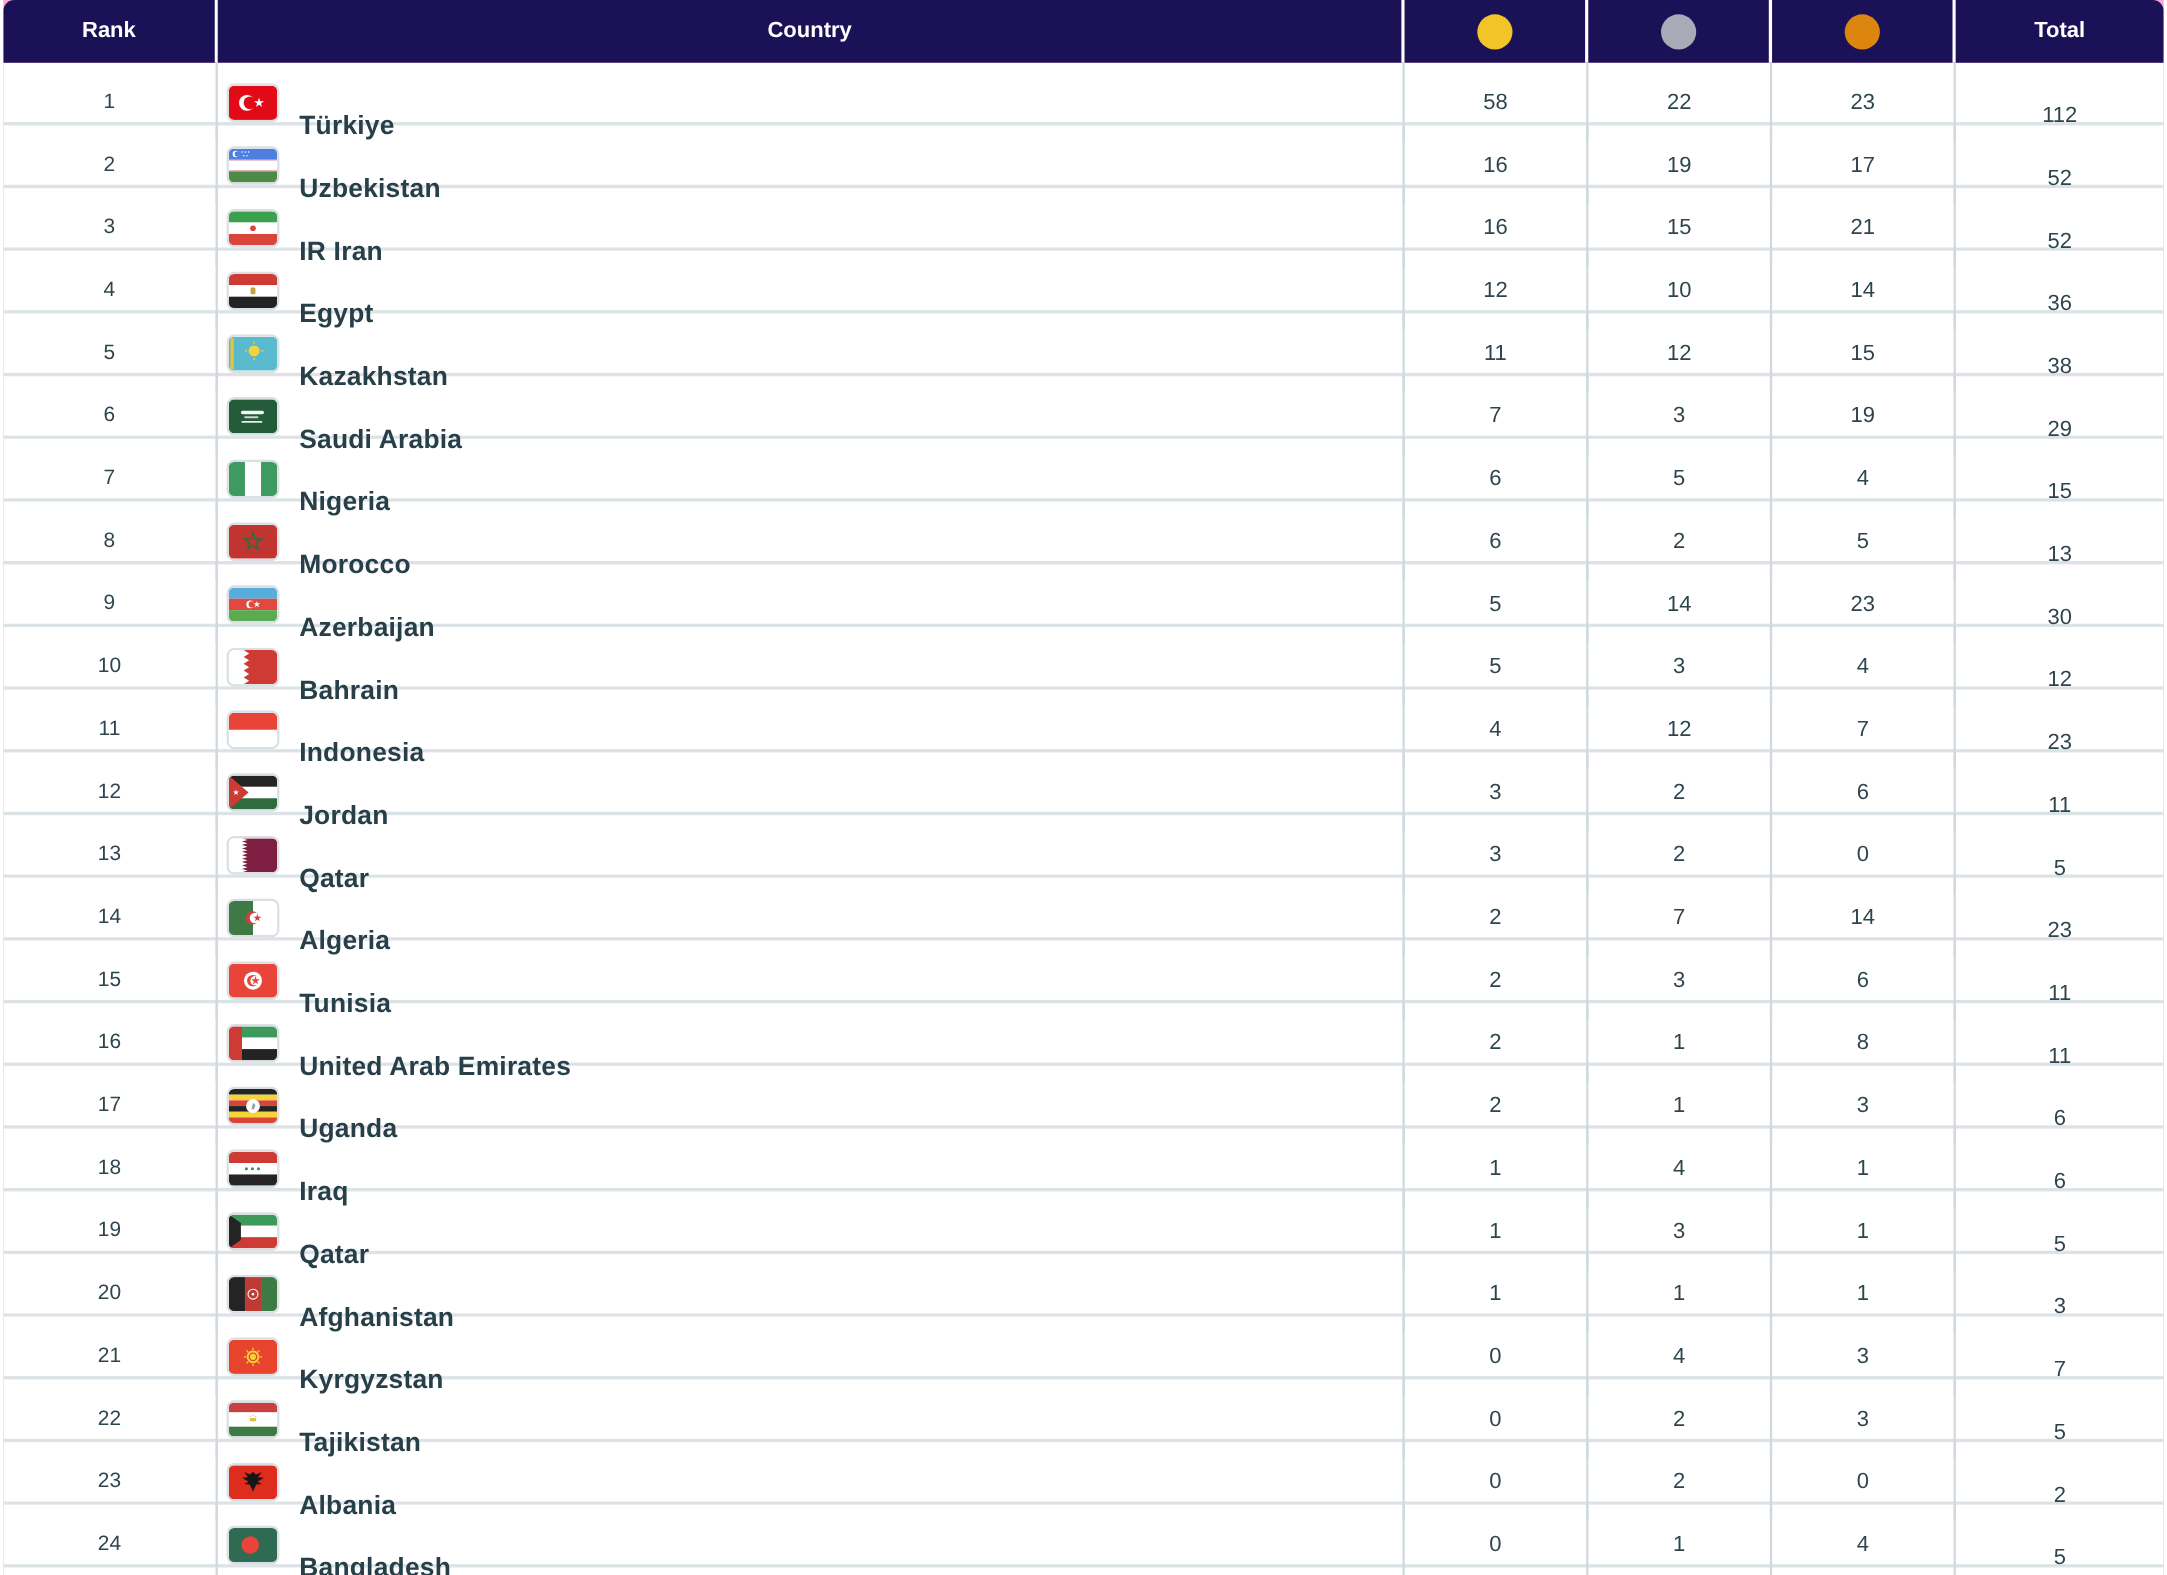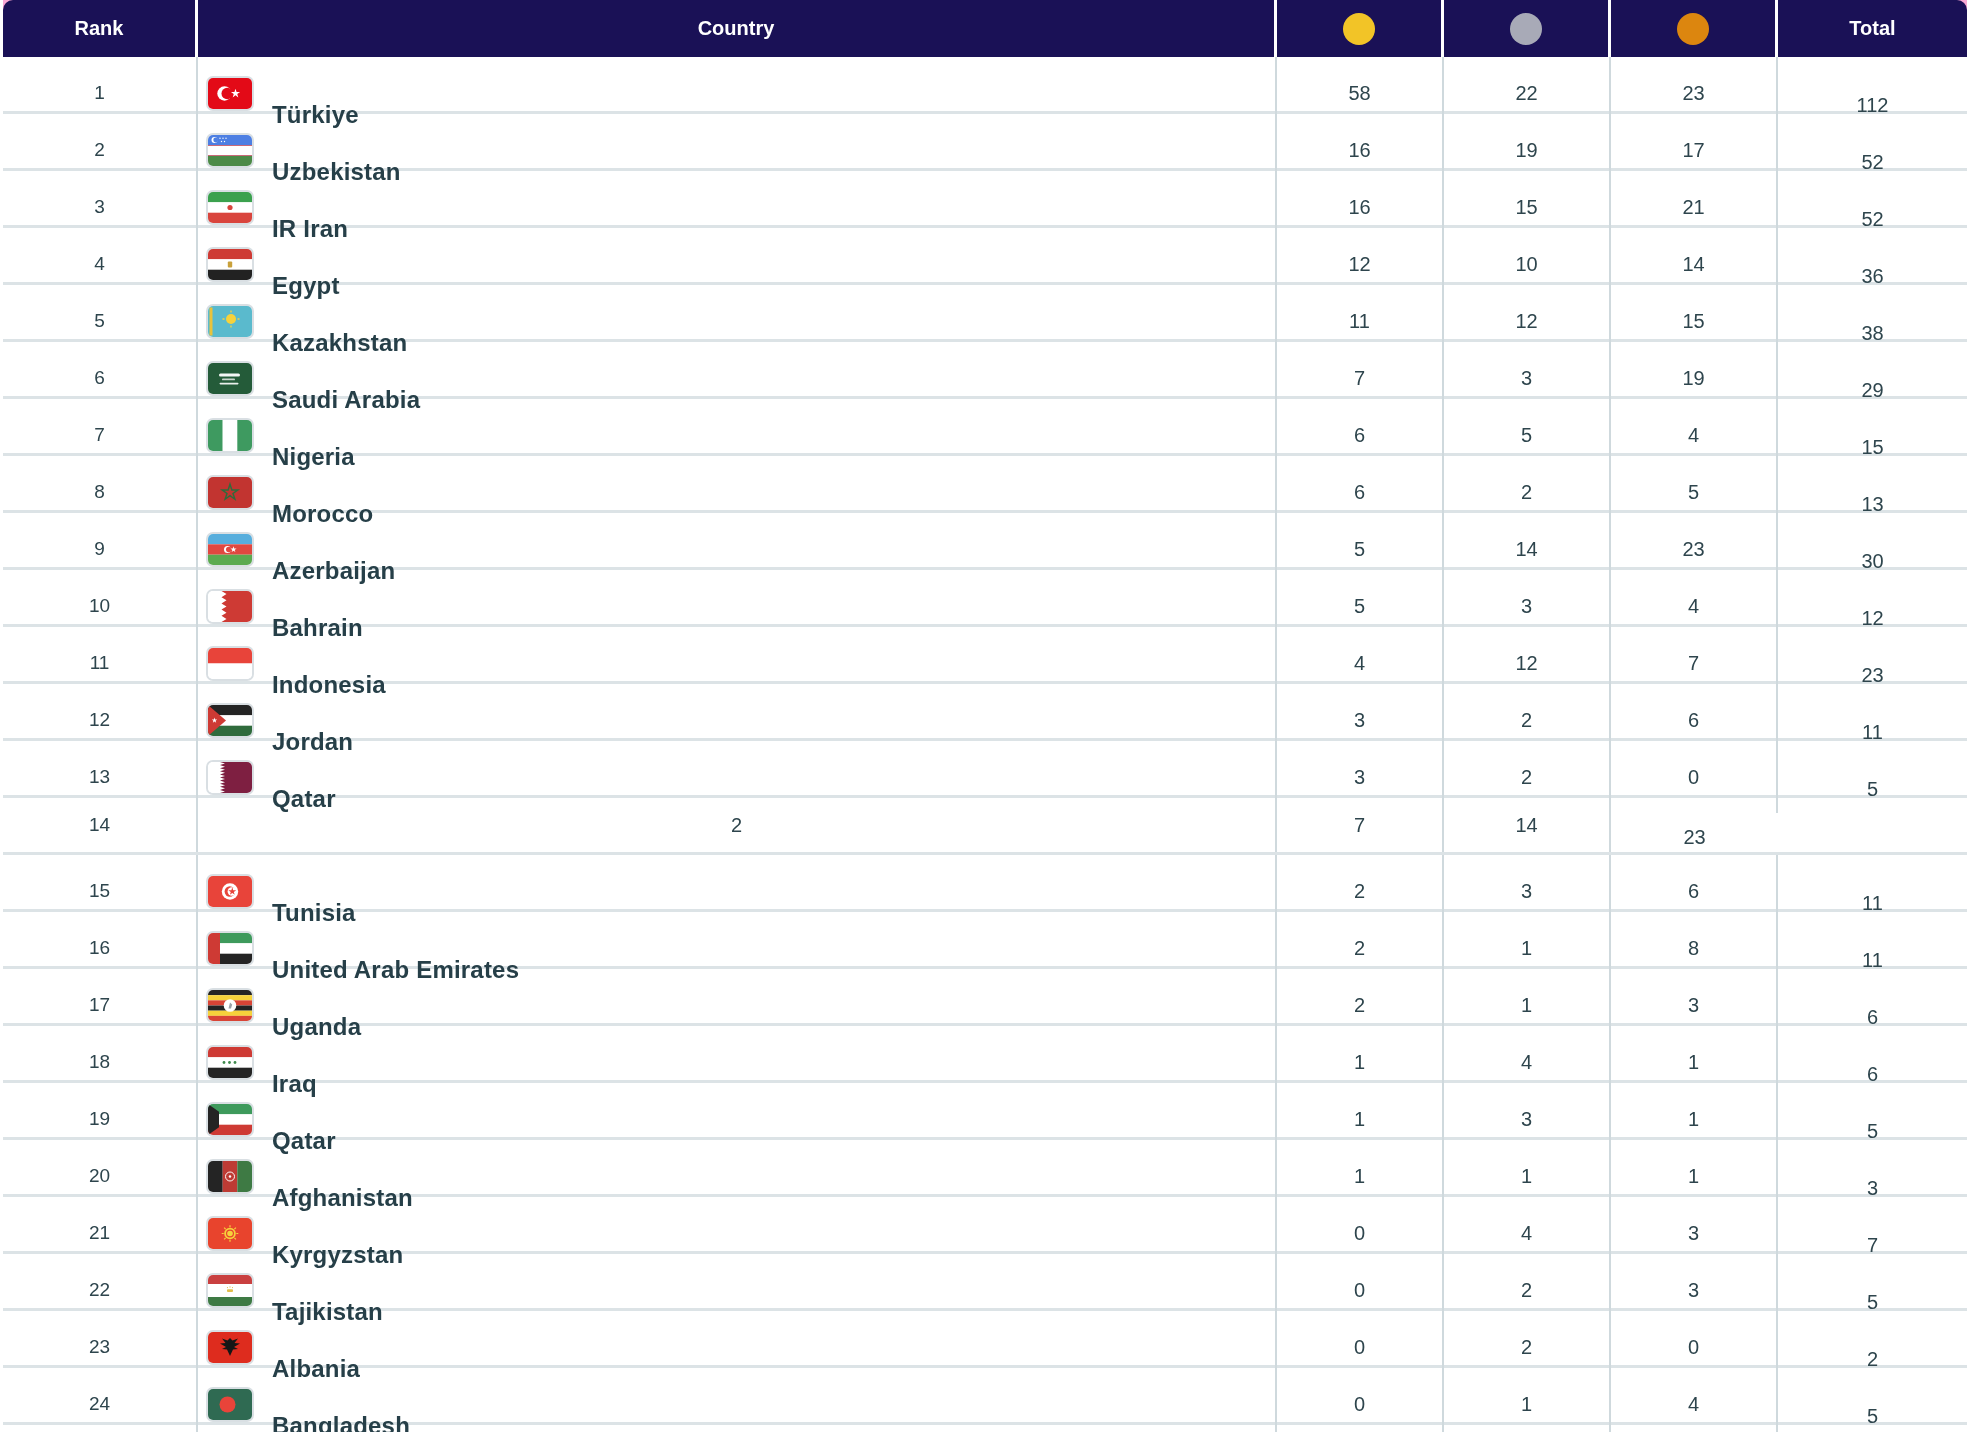--- a/index.html
+++ b/index.html
@@ -297,20 +297,32 @@
           </span>
           <span class="cname">Qatar</span>
         </div>
         <div class="cell">3</div>
         <div class="cell">2</div>
         <div class="cell">0</div>
         <div class="cell">5</div>
       </div>
       <div class="row">
         <div class="cell rank">14</div>
+        <div class="cell country">
+          <span class="flag">
+            <svg width="44" height="31" viewBox="0 0 44 31" xmlns="http://www.w3.org/2000/svg">
+              <rect x="0" y="0" width="22" height="31" fill="#3E7A46"></rect>
+              <rect x="22" y="0" width="22" height="31" fill="#ffffff"></rect>
+              <circle cx="21.5" cy="15.5" r="6" fill="#D2403A"></circle>
+              <circle cx="23.8" cy="15.5" r="4.8" fill="#fff"></circle>
+              <path d="M0,-3.2 L0.72,-0.99 L3.04,-0.99 L1.16,0.38 L1.88,2.59 L0,1.22 L-1.88,2.59 L-1.16,0.38 L-3.04,-0.99 L-0.72,-0.99 Z" transform="translate(26 15.5) scale(1.2)" fill="#D2403A"></path>
+            </svg>
+          </span>
+          <span class="cname">Algeria</span>
+        </div>
         <div class="cell">2</div>
         <div class="cell">7</div>
         <div class="cell">14</div>
         <div class="cell">23</div>
       </div>
       <div class="row">
         <div class="cell rank">15</div>
         <div class="cell country">
           <span class="flag">
             <svg width="44" height="31" viewBox="0 0 44 31" xmlns="http://www.w3.org/2000/svg">

